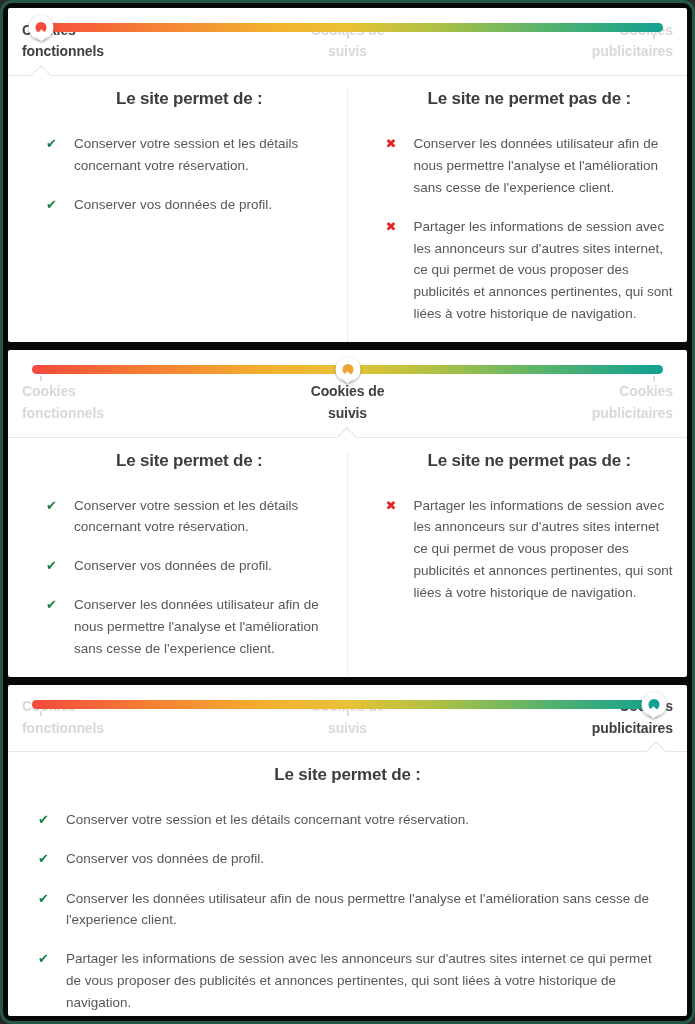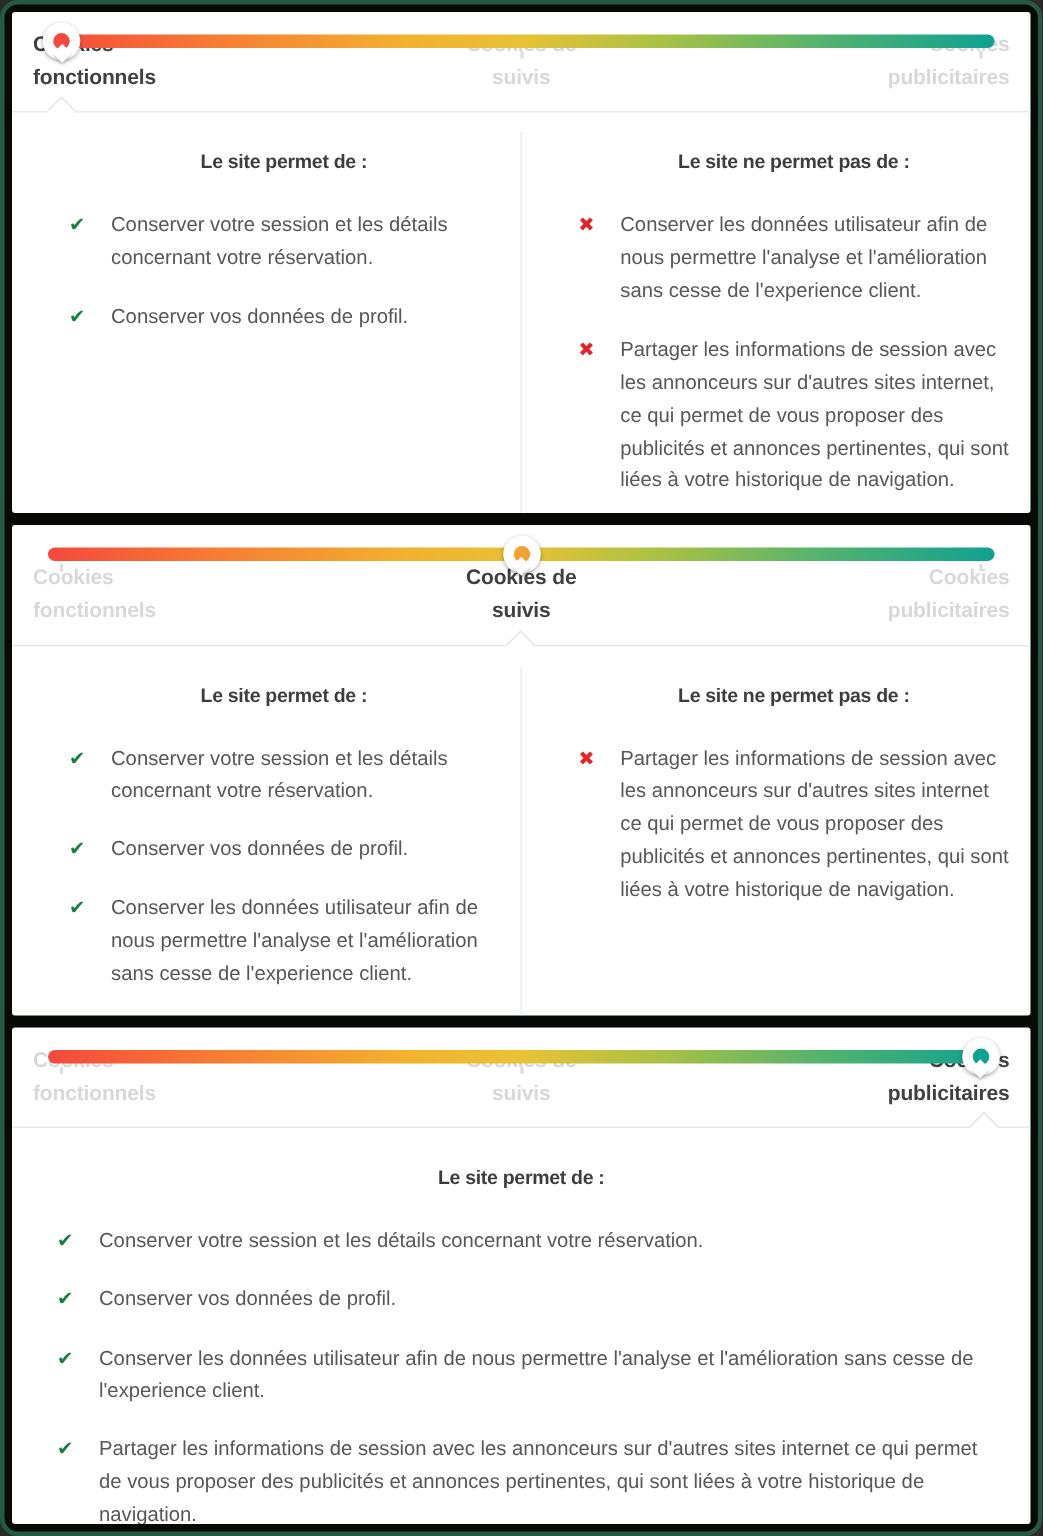--- a/index.html
+++ b/index.html
@@ -87,22 +87,22 @@
   .caret.c-right { right:24px; }
 
   
   .content { flex:1; display:flex; align-items:stretch; padding-top:13px; }
   .col { width:50%; padding:0 14px 0 38px; }
   .col.allow-col { border-right:1px solid #ecebf0; }
   .content.single { display:block; padding-left:0; padding-right:0; }
   .content.single .col { width:100%; border-right:none; padding:0 30px 0 30px; }
 
   h3.list-heading {
-    text-align:center; font-size:13px; font-weight:bold; color:#3d3d3f;
-    letter-spacing:-.2px; margin:12px 0 24px;
+    text-align:center; font-size:17px; font-weight:bold; color:#3d3d3f;
+    letter-spacing:-.2px; margin:0 0 24px;
   }
   ul.cookie-list { list-style:none; }
   ul.cookie-list li {
     display:flex; gap:13px; margin-bottom:17px;
     font-size:13.5px; line-height:1.62; color:#57575b;
   }
   .ic { flex:0 0 15px; font-size:13px; line-height:1.7; font-weight:bold; }
   .ic.check { color:var(--check-green,#177e42); }
   .ic.cross { color:var(--cross-red,#e42527); }
 </style>

